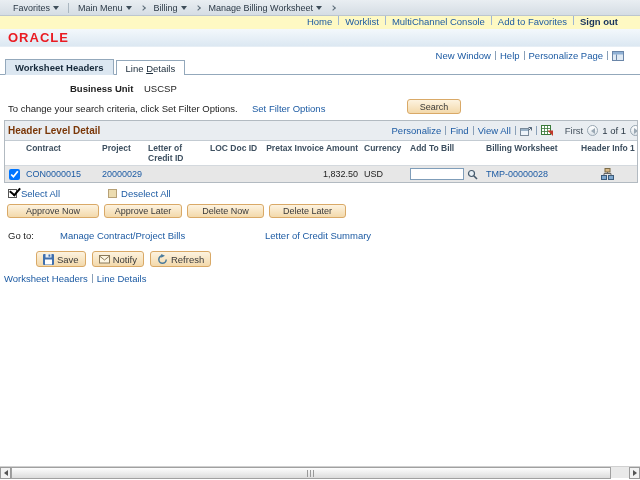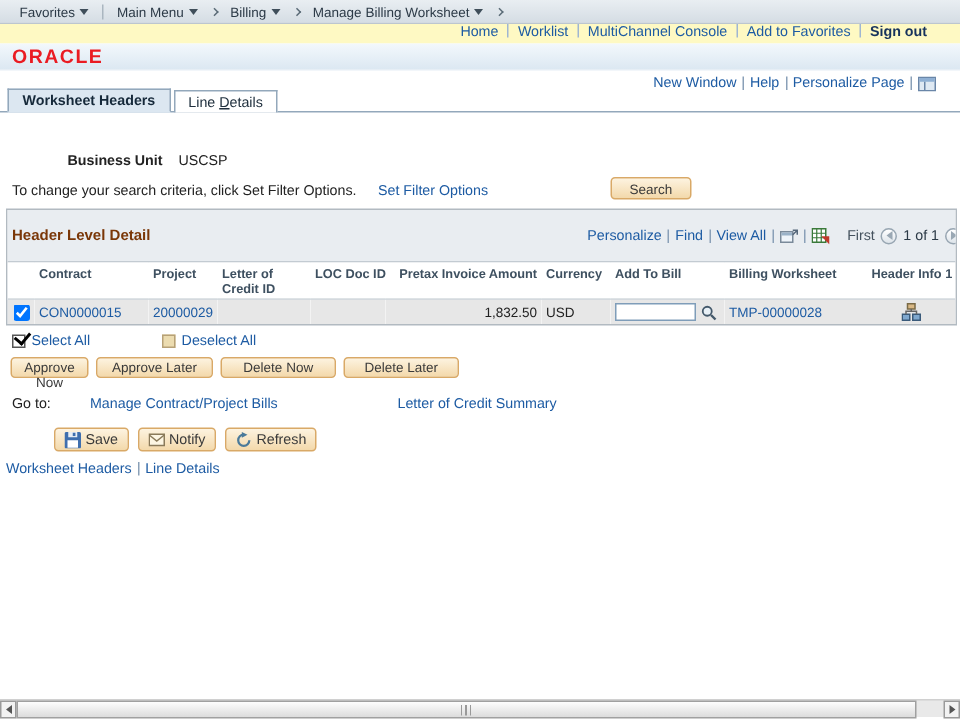--- a/index.html
+++ b/index.html
@@ -42,36 +42,36 @@
   .pipe2 { width:1px; height:9px; background:#8aa0b8; display:inline-block; }
 
   
   .tab-row { margin-top:13px; padding-left:5px; border-bottom:1px solid #93a8bb; height:15px; display:flex; align-items:flex-end; }
   .tab { border:1px solid #93a8bb; border-bottom:none; padding:2px 9px 1px; font-size:9.5px; margin-right:2px; position:relative; top:1px; cursor:pointer; }
   .tab.active { background:#dce7f1; font-weight:bold; color:#16293a; border-bottom:1px solid #dce7f1; }
   .tab.inactive { background:#fff; color:#20303e; }
   .tab.inactive .key { text-decoration:underline; }
 
   
-  .bu-row { margin-top:27px; padding-left:45px; font-size:9.5px; }
+  .bu-row { margin-top:8px; padding-left:70px; font-size:9.5px; }
   .bu-label { font-weight:bold; color:#222; }
   .bu-value { margin-left:8px; }
   .filter-row { position:relative; margin-top:7px; height:15px; font-size:9.5px; }
   .filter-hint { position:absolute; left:8px; top:2px; color:#222; }
   .filter-link { position:absolute; left:252px; top:2px; color:#1d5ba3; cursor:pointer; }
   .btn {
     background:linear-gradient(#fdf3e0,#f3d9ab); border:1px solid #d9a967; border-radius:3px;
     color:#3a3a3a; font-size:9px; text-align:center; font-family:inherit; cursor:pointer; padding:1px 0;
   }
   .search-btn { position:absolute; left:407px; top:-2px; width:54px; height:15px; }
 
   
   .grid { margin:4px 2px 0 4px; width:634px; border:1px solid #b2bac1; overflow:hidden; }
   .grid-bar {
-    height:35px; background:#e9edf1; border-bottom:1px solid #c3cbd2;
+    height:20px; background:#e9edf1; border-bottom:1px solid #c3cbd2;
     display:flex; align-items:center; padding:0 3px; overflow:hidden;justify-content:space-between;
   }
   .grid-title { color:#7a3708; font-weight:bold; font-size:10px; }
   .grid-tools { margin-left:auto; display:flex; align-items:center; gap:4px; font-size:9.5px; white-space:nowrap; }
   .grid-tools .nav-link { color:#1d5ba3; }
   .pager-first { color:#45525e; margin-left:8px; }
   .pager-pos { color:#2c3a47; }
   .pager-circle {
     width:11px; height:11px; border-radius:50%; border:1px solid #98a6b2;
     background:linear-gradient(#ffffff,#dde4ea); display:inline-flex; align-items:center; justify-content:center;
@@ -315,21 +315,21 @@
   <div class="select-row">
     <span class="chk-on"></span>
     <span class="sel-link">Select All</span>
     <span class="desel-group">
       <span class="chk-off"></span>
       <span class="sel-link">Deselect All</span>
     </span>
   </div>
 
   <div class="action-row">
-    <button type="button" class="btn" style="width:52px">Approve Now</button>
+    <button type="button" class="btn" style="width:92px">Approve Now</button>
     <button type="button" class="btn" style="width:78px">Approve Later</button>
     <button type="button" class="btn" style="width:77px">Delete Now</button>
     <button type="button" class="btn" style="width:77px">Delete Later</button>
   </div>
 
   <div class="goto-row">
     <span class="goto-label">Go to:</span>
     <span class="goto-link1">Manage Contract/Project Bills</span>
     <span class="goto-link2">Letter of Credit Summary</span>
   </div>

